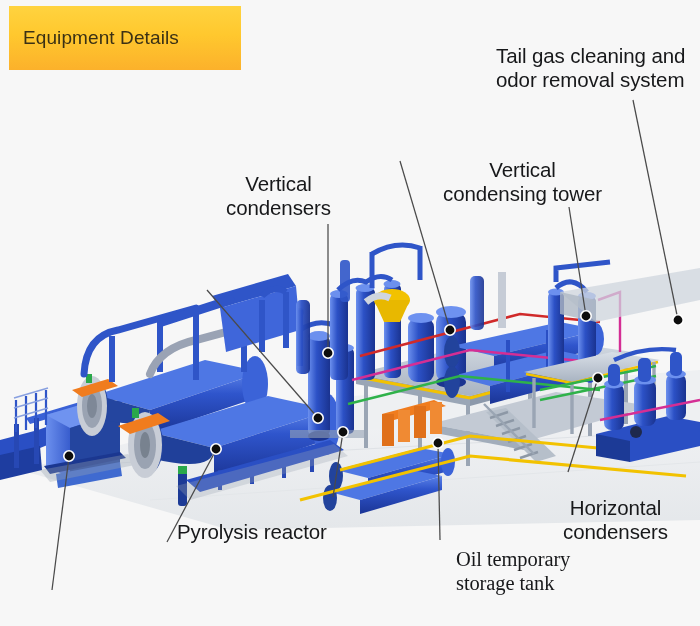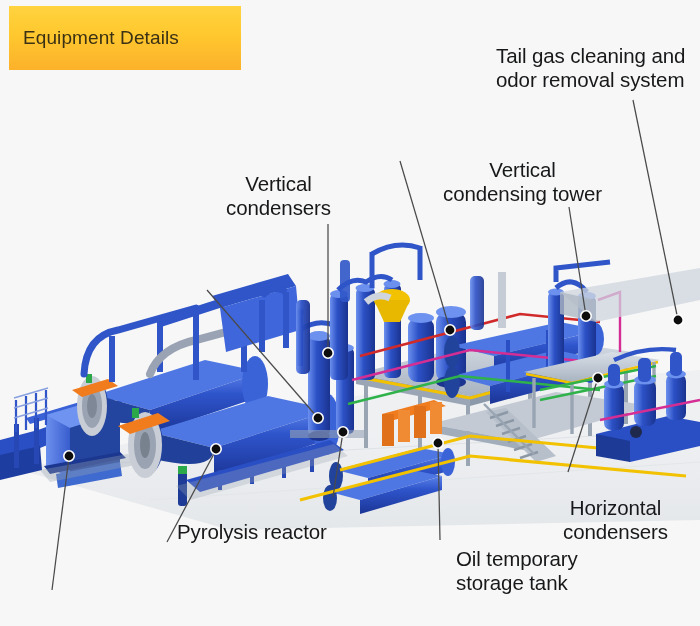--- a/index.html
+++ b/index.html
@@ -42,21 +42,21 @@
     letter-spacing: -0.1px;
   }
   #lbl-tailgas   { left: 496px; top: 44px;  }
   #lbl-oilwater  { left: 325px; top: 108px; text-align: center; }
   #lbl-vcond-t   { left: 443px; top: 158px; text-align: center; }
   #lbl-vcond     { left: 226px; top: 172px; text-align: center; }
   #lbl-desulf    { left: 30px;  top: 239px; }
   #lbl-buffer    { left: 313px; top: 504px; }
   #lbl-horiz     { left: 563px; top: 496px; text-align: center; }
   #lbl-pyro      { left: 157px; top: 520px; margin-left: 20px; }
-  #lbl-oiltemp   { left: 456px; top: 547px; }
+  #lbl-oiltemp   { left: 456px; top: 547px; font-family: Liberation Serif, serif; }
   #lbl-auto      { left: 36px;  top: 597px; }
 </style>
 </head>
 <body>
 
 <div id="stage">
 
   <svg id="plant" viewBox="0 0 700 626" xmlns="http://www.w3.org/2000/svg">
     <defs>
       <linearGradient id="gTank" x1="0" y1="0" x2="0" y2="1">

